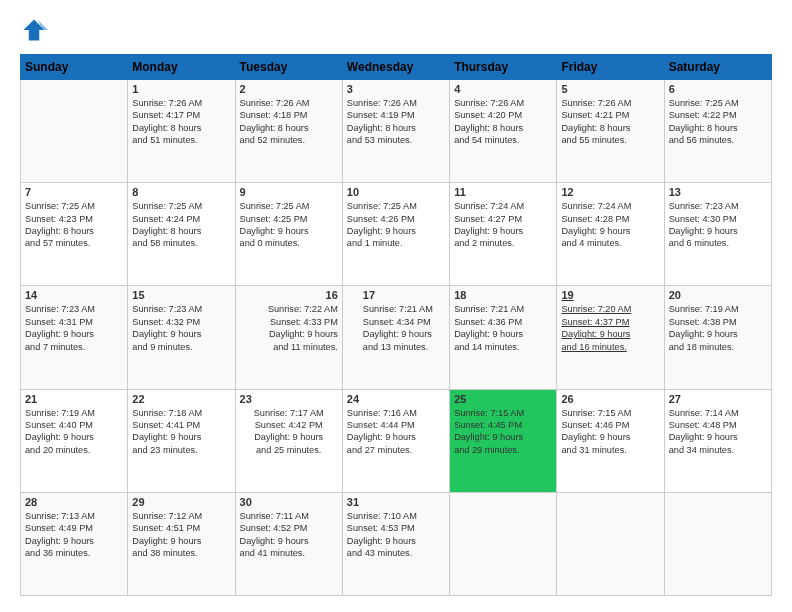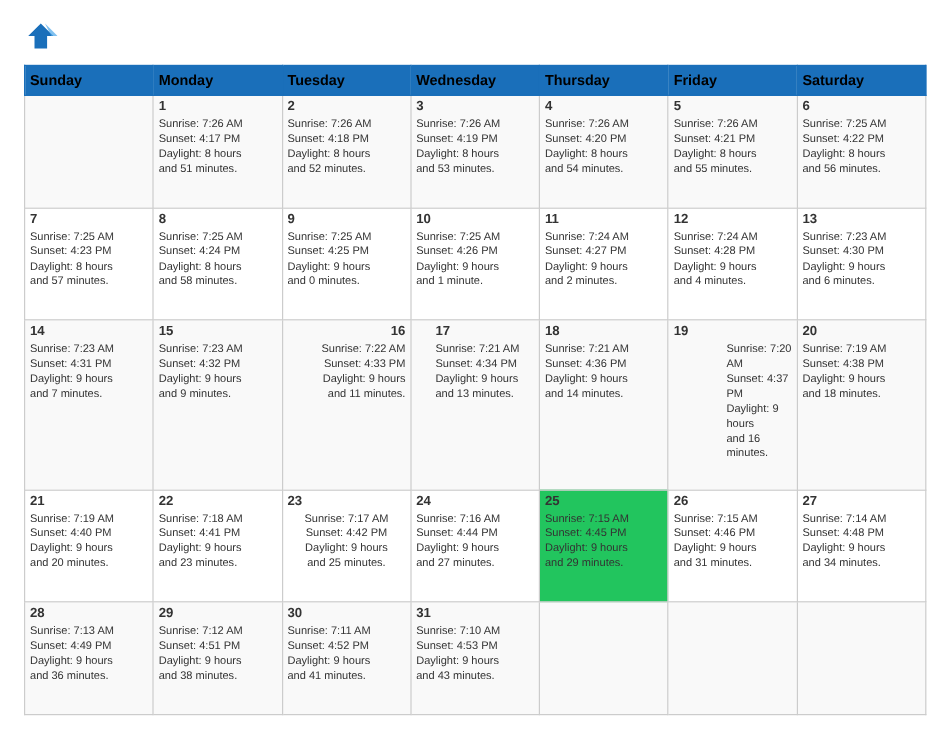--- a/index.html
+++ b/index.html
@@ -267,23 +267,23 @@
 Daylight: 9 hours
 and 13 minutes.</div>
           </td>
           <td style="background-color: rgb(249, 249, 249);">
             <span class="day-number">18</span>
             <div class="day-info" style="white-space: pre-line;">Sunrise: 7:21 AM
 Sunset: 4:36 PM
 Daylight: 9 hours
 and 14 minutes.</div>
           </td>
-          <td style="background-color: rgb(249, 249, 249);">
+          <td style="background-color: rgb(249, 249, 249); text-decoration: underline;">
             <span class="day-number">19</span>
-            <div class="day-info" style="white-space: pre-line; margin-left: 44px;">Sunrise: 7:20 AM
+            <div class="day-info" style="white-space: pre-line;">Sunrise: 7:20 AM
 Sunset: 4:37 PM
 Daylight: 9 hours
 and 16 minutes.</div>
           </td>
           <td style="background-color: rgb(249, 249, 249);">
             <span class="day-number">20</span>
             <div class="day-info" style="white-space: pre-line;">Sunrise: 7:19 AM
 Sunset: 4:38 PM
 Daylight: 9 hours
 and 18 minutes.</div>

